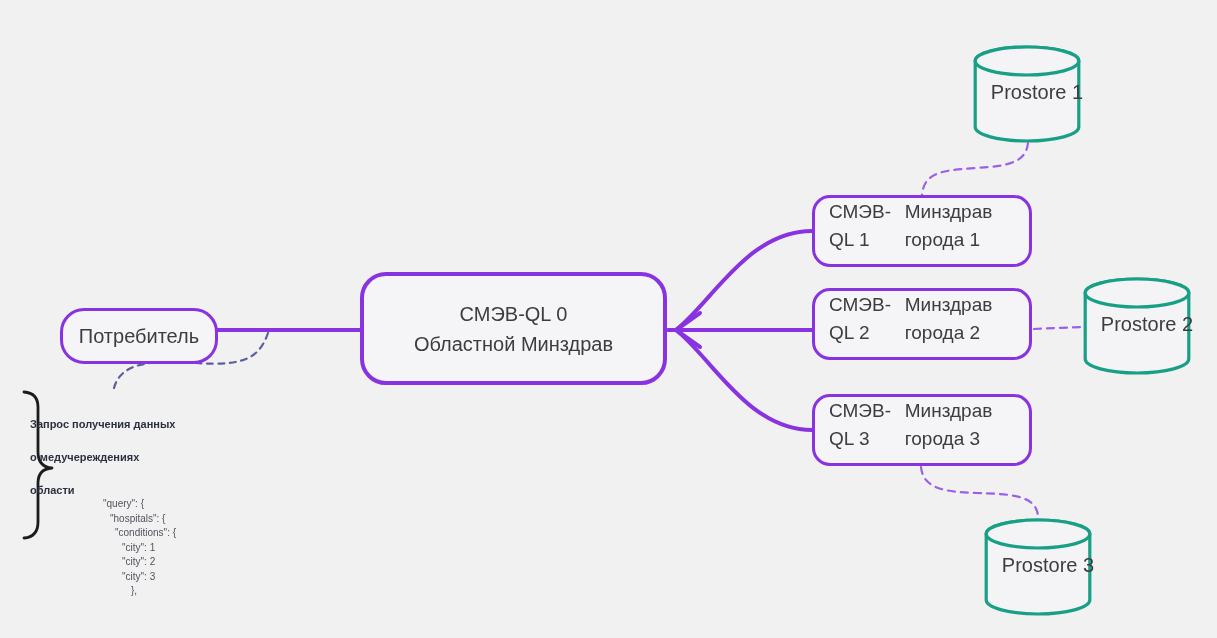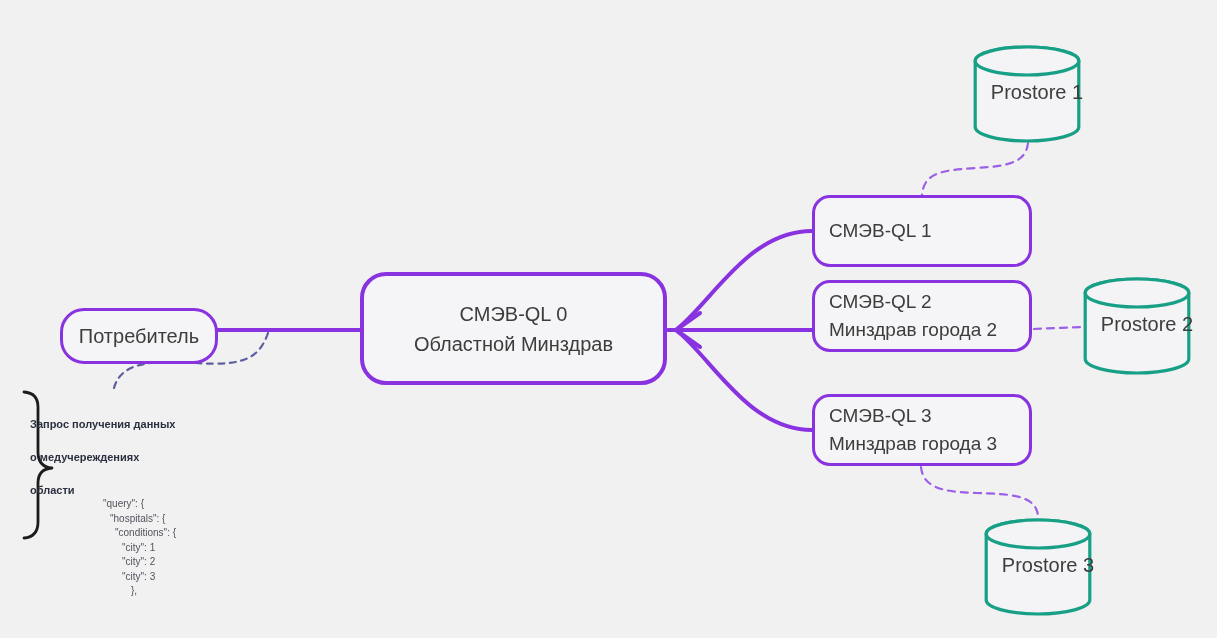--- a/index.html
+++ b/index.html
@@ -10,23 +10,23 @@
   .pdash{stroke-width:2.2;stroke-dasharray:7 6;stroke-linecap:round;}
   .idash{stroke-width:2.2;stroke-dasharray:6 5.5;stroke-linecap:round;}
   .brace{stroke:#1c1c1c;stroke-width:2.8;stroke-linecap:round;stroke-linejoin:round;}
   .node{position:absolute;box-sizing:border-box;background:#f5f4f6;color:#3d3d3d;}
   .pill{left:60px;top:308px;width:158px;height:56px;border:3.5px solid #8933e0;border-radius:24px;
         display:flex;align-items:center;justify-content:center;font-size:20px;}
   .hub{left:360px;top:272px;width:307px;height:113px;border:4px solid #8933e0;border-radius:26px;
        display:flex;flex-direction:column;align-items:center;justify-content:center;
        font-size:20px;line-height:30px;text-align:center;}
   .leaf{left:812px;width:220px;height:72px;border:3.5px solid #8933e0;border-radius:18px;
-        display:flex;flex-direction:column;justify-content:center;padding-left:14px;
+        display:flex;flex-direction:row;justify-content:center;padding-left:14px;
         font-size:19px;line-height:28px;}
-  #node1{top:195px}#node2{top:280px}#node3{top:394px}
+  #node1{top:195px}#node2{top:288px}#node3{top:394px}
   .cyl{position:absolute;width:128px;height:100px;}
   .cyl svg{position:absolute;left:0;top:0;overflow:visible;}
   .cyl .cyl-label{position:absolute;left:0;right:0;top:37px;text-align:center;font-size:20px;color:#3d3d3d;}
   #store1{left:973px;top:44px}#store2{left:1083px;top:276px}#store3{left:984px;top:517px}
   .annotation{position:absolute;left:30px;top:398px;width:196px;}
   .ann-title{text-align:left;font-weight:bold;font-size:11px;line-height:14px;color:#2b3040;margin-top:19px;}
   .code-line{font-size:10px;line-height:14.5px;color:#52525e;white-space:pre;}
   .iq{margin-left:73px}.ih{margin-left:80px}.ic{margin-left:85px}.icity{margin-left:92px}.iend{margin-left:101px}
 </style>
 </head>
@@ -51,20 +51,21 @@
     <span>Потребитель</span>
   </div>
 
   <div class="node hub">
     <div>СМЭВ-QL 0</div>
     <div>Областной Минздрав</div>
   </div>
 
   <div class="node leaf" id="node1">
     <div>СМЭВ-QL 1</div>
+    <div>Минздрав города 1</div>
   </div>
   <div class="node leaf" id="node2">
     <div>СМЭВ-QL 2</div>
     <div>Минздрав города 2</div>
   </div>
   <div class="node leaf" id="node3">
     <div>СМЭВ-QL 3</div>
     <div>Минздрав города 3</div>
   </div>
 

